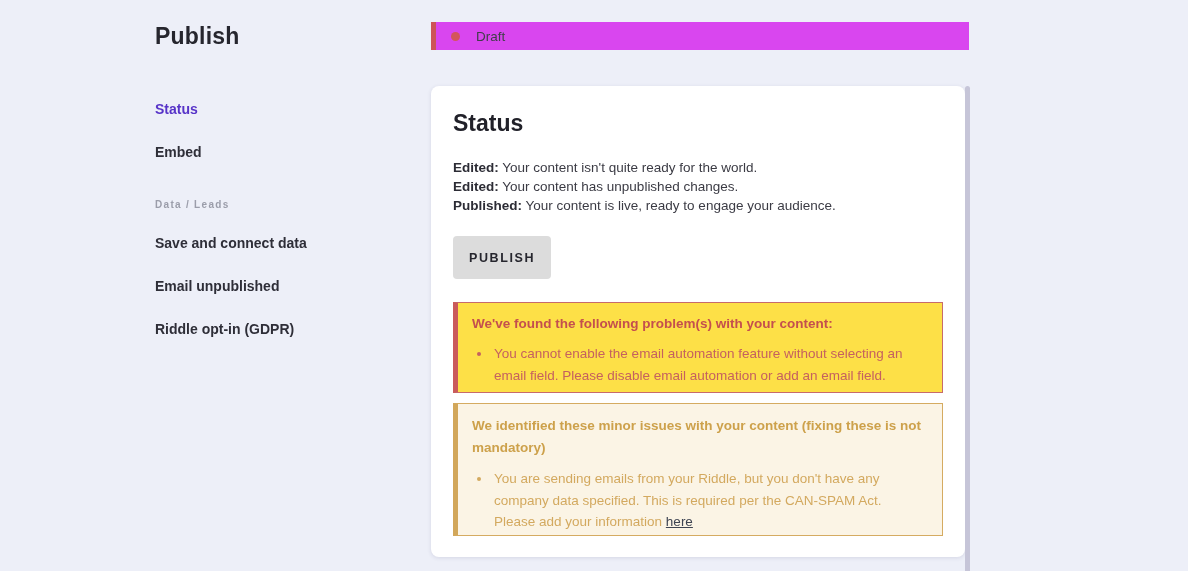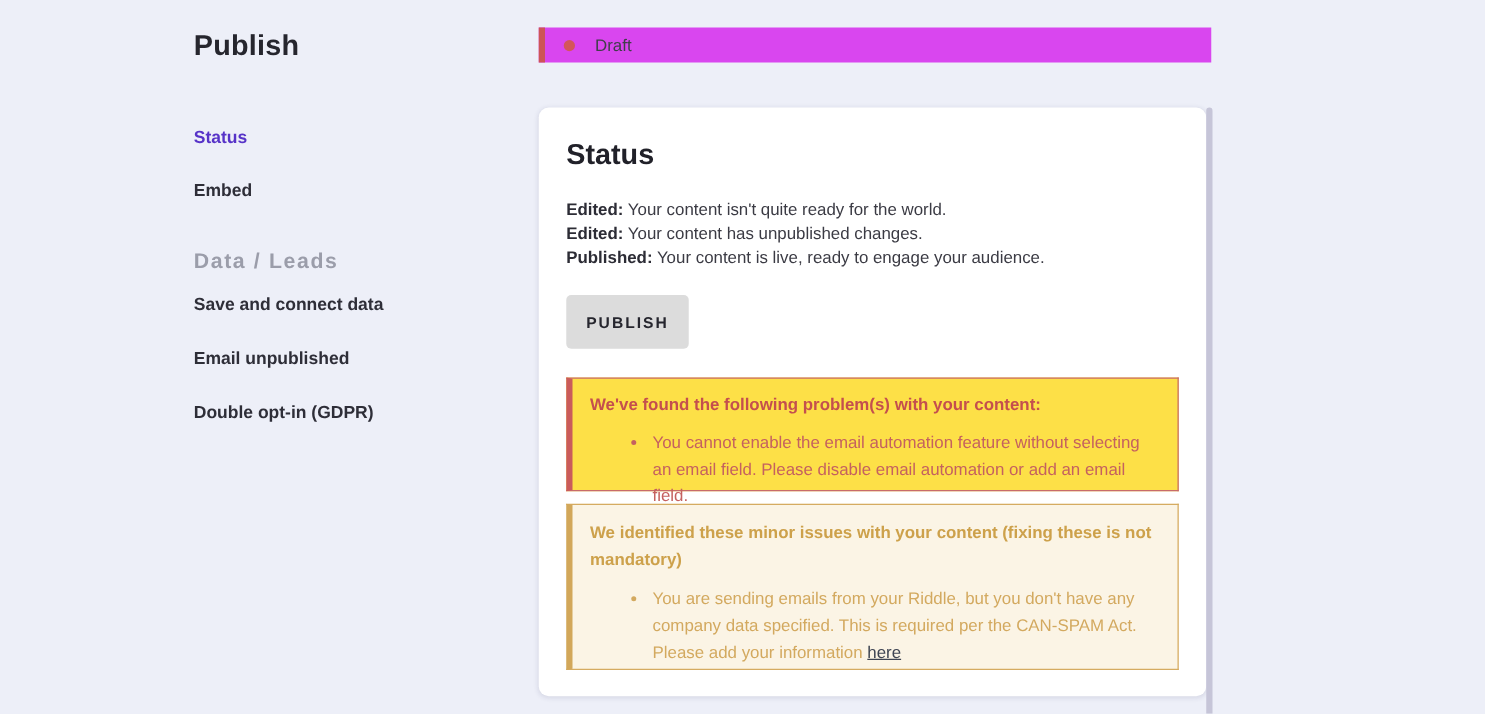--- a/index.html
+++ b/index.html
@@ -14,21 +14,21 @@
     position:absolute;left:155px;top:23px;
     font-size:23px;font-weight:700;color:#26262e;letter-spacing:.2px;
   }
   .nav-item{
     position:absolute;left:155px;
     font-size:14px;font-weight:700;color:#2e2e38;cursor:pointer;white-space:nowrap;
   }
   .nav-item.active{color:#5733c8;}
   .nav-section{
     position:absolute;left:155px;
-    font-size:17px;font-weight:700;color:#9b9daa;letter-spacing:1.3px;white-space:nowrap;
+    font-size:10px;font-weight:700;color:#9b9daa;letter-spacing:1.3px;white-space:nowrap;
   }
   .pos-status{top:101px;}
   .pos-embed{top:144px;}
   .pos-section{top:199px;}
   .pos-save{top:235px;}
   .pos-email{top:278px;}
   .pos-gdpr{top:321px;}
 
   
   .draft-bar{
@@ -82,40 +82,40 @@
     background:#fbf4e5;border:1px solid #d5ab61;border-left:5px solid #d2a75a;
   }
   .alert-warning .alert-heading{
     font-size:13.5px;font-weight:700;color:#cda14b;line-height:22px;width:450px;
   }
   .alert-warning ul{color:#d3a95f;}
   .alert ul{
     margin:9px 0 0 0;padding:0 0 0 20px;
     font-size:13.5px;line-height:21.5px;
   }
-  .alert li{padding-left:2px;margin-left:28px;}
+  .alert li{padding-left:2px;}
   .alert a{color:#3e4452;text-decoration:underline;cursor:pointer;}
 
   
   .scrollbar-track{
     position:absolute;left:965px;top:86px;width:5px;height:485px;
     background:#c6c5d8;border-radius:3px 3px 0 0;
   }
 </style>
 </head>
 <body>
 
 <div class="page-title">Publish</div>
 
 <div class="nav-item active pos-status">Status</div>
 <div class="nav-item pos-embed">Embed</div>
 <div class="nav-section pos-section">Data / Leads</div>
 <div class="nav-item pos-save">Save and connect data</div>
 <div class="nav-item pos-email">Email unpublished</div>
-<div class="nav-item pos-gdpr">Double opt-in (GDPR)</div>
+<div class="nav-item pos-gdpr">Riddle opt-in (GDPR)</div>
 
 <div class="draft-bar">
   <span class="draft-dot"></span>
   <span class="draft-label">Draft</span>
 </div>
 
 <div class="card">
   <div class="card-heading">Status</div>
 
   <div class="state-lines">

